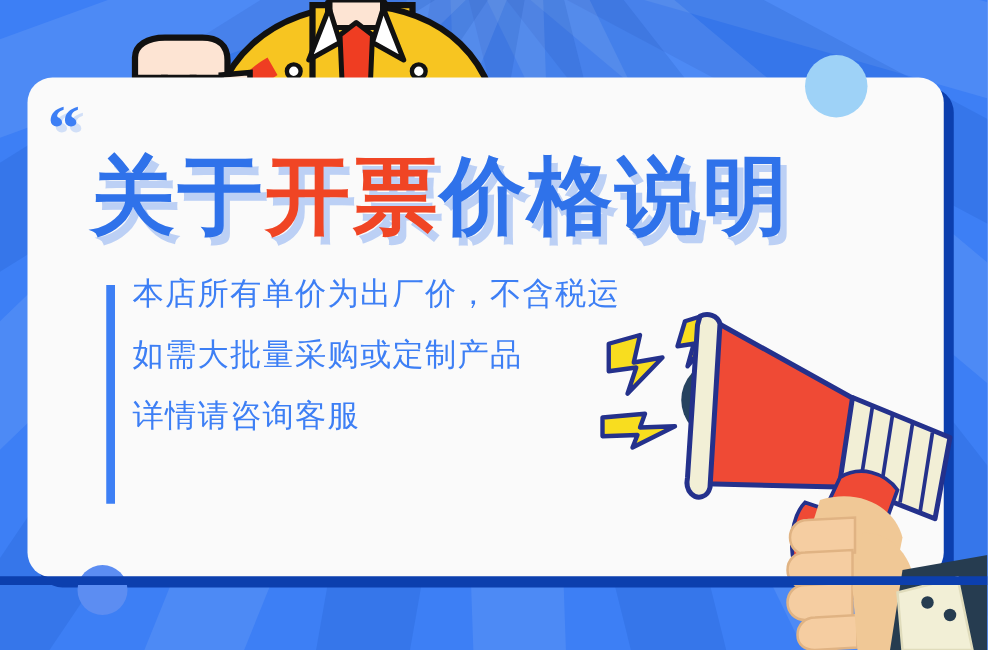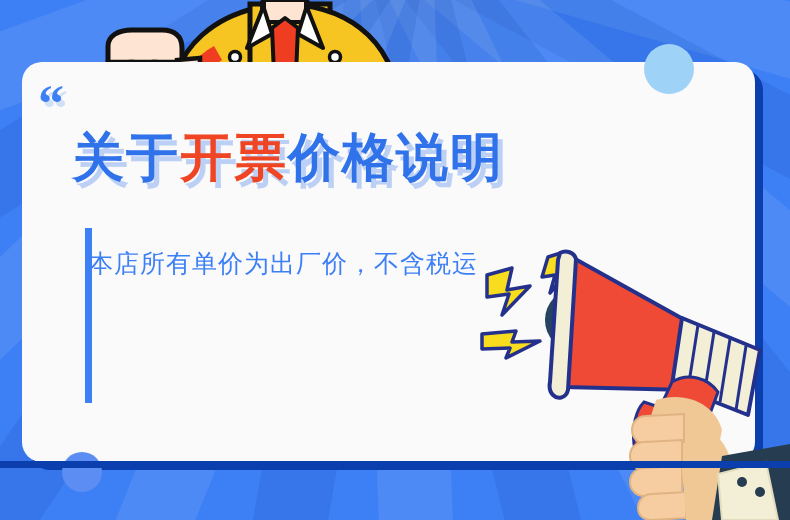--- a/index.html
+++ b/index.html
@@ -44,30 +44,30 @@
     position:absolute;left:38px;top:78px;
     font-size:52px;line-height:52px;font-weight:bold;color:#3d7ff5;
     font-family:"Liberation Serif","DejaVu Serif",serif;
     text-shadow:4px 5px 0 rgba(160,190,245,0.45);
     letter-spacing:-2px;
   }
 
   
   .title{
     position:absolute;left:72px;top:118px;width:660px;
-    font-size:52px;line-height:78px;font-weight:bold;
+    font-size:68px;line-height:78px;font-weight:bold;
     letter-spacing:2px;white-space:nowrap;
     text-shadow:5px 6px 0 #bcd0f5;
   }
   .t-blue{color:#2f72ea;}
   .t-red{color:#f04524;}
 
   
   .bar{position:absolute;left:85px;top:228px;width:7px;height:175px;background:#3d7ff5;}
-  .lines{position:absolute;left:88px;top:222px;margin-top:28px;}
+  .lines{position:absolute;left:106px;top:222px;}
   .line{
     font-size:25px;line-height:26px;color:#3d7ff5;font-weight:500;
     letter-spacing:1px;margin-bottom:23px;white-space:nowrap;
     font-family:"Liberation Sans","DejaVu Sans",sans-serif;
   }
 
   
   .mega{position:absolute;left:460px;top:230px;width:330px;height:290px;}
   .bottomband{position:absolute;left:0;bottom:52px;width:790px;height:7px;background:#0c3fae;}
 </style>
@@ -131,20 +131,22 @@
 
   <div class="quote">“</div>
 
   <div class="title">
     <span class="t-blue">关于</span><span class="t-red">开票</span><span class="t-blue">价格说明</span>
   </div>
 
   <div class="bar"></div>
   <div class="lines">
     <div class="line">本店所有单价为出厂价，不含税运</div>
+    <div class="line">如需大批量采购或定制产品</div>
+    <div class="line">详情请咨询客服</div>
   </div>
 
   <div class="mega">
     <svg width="330" height="290" viewBox="0 0 330 290" xmlns="http://www.w3.org/2000/svg">
 
       <g stroke="#24318c" stroke-width="3.5" stroke-linejoin="round">
         <path d="M88 27 L104 22 L100 40 L112 37 L90 63 L95 45 L82 47 Z" fill="#f8dd1f"></path>
         <path d="M27 45 L52 38 L47 60 L70 56 L42 85 L49 64 L27 67 Z" fill="#f8dd1f"></path>
         <path d="M22 104 L56 101 L52 112 L80 111 L46 128 L50 118 L22 119 Z" fill="#f8dd1f"></path>
       </g>

